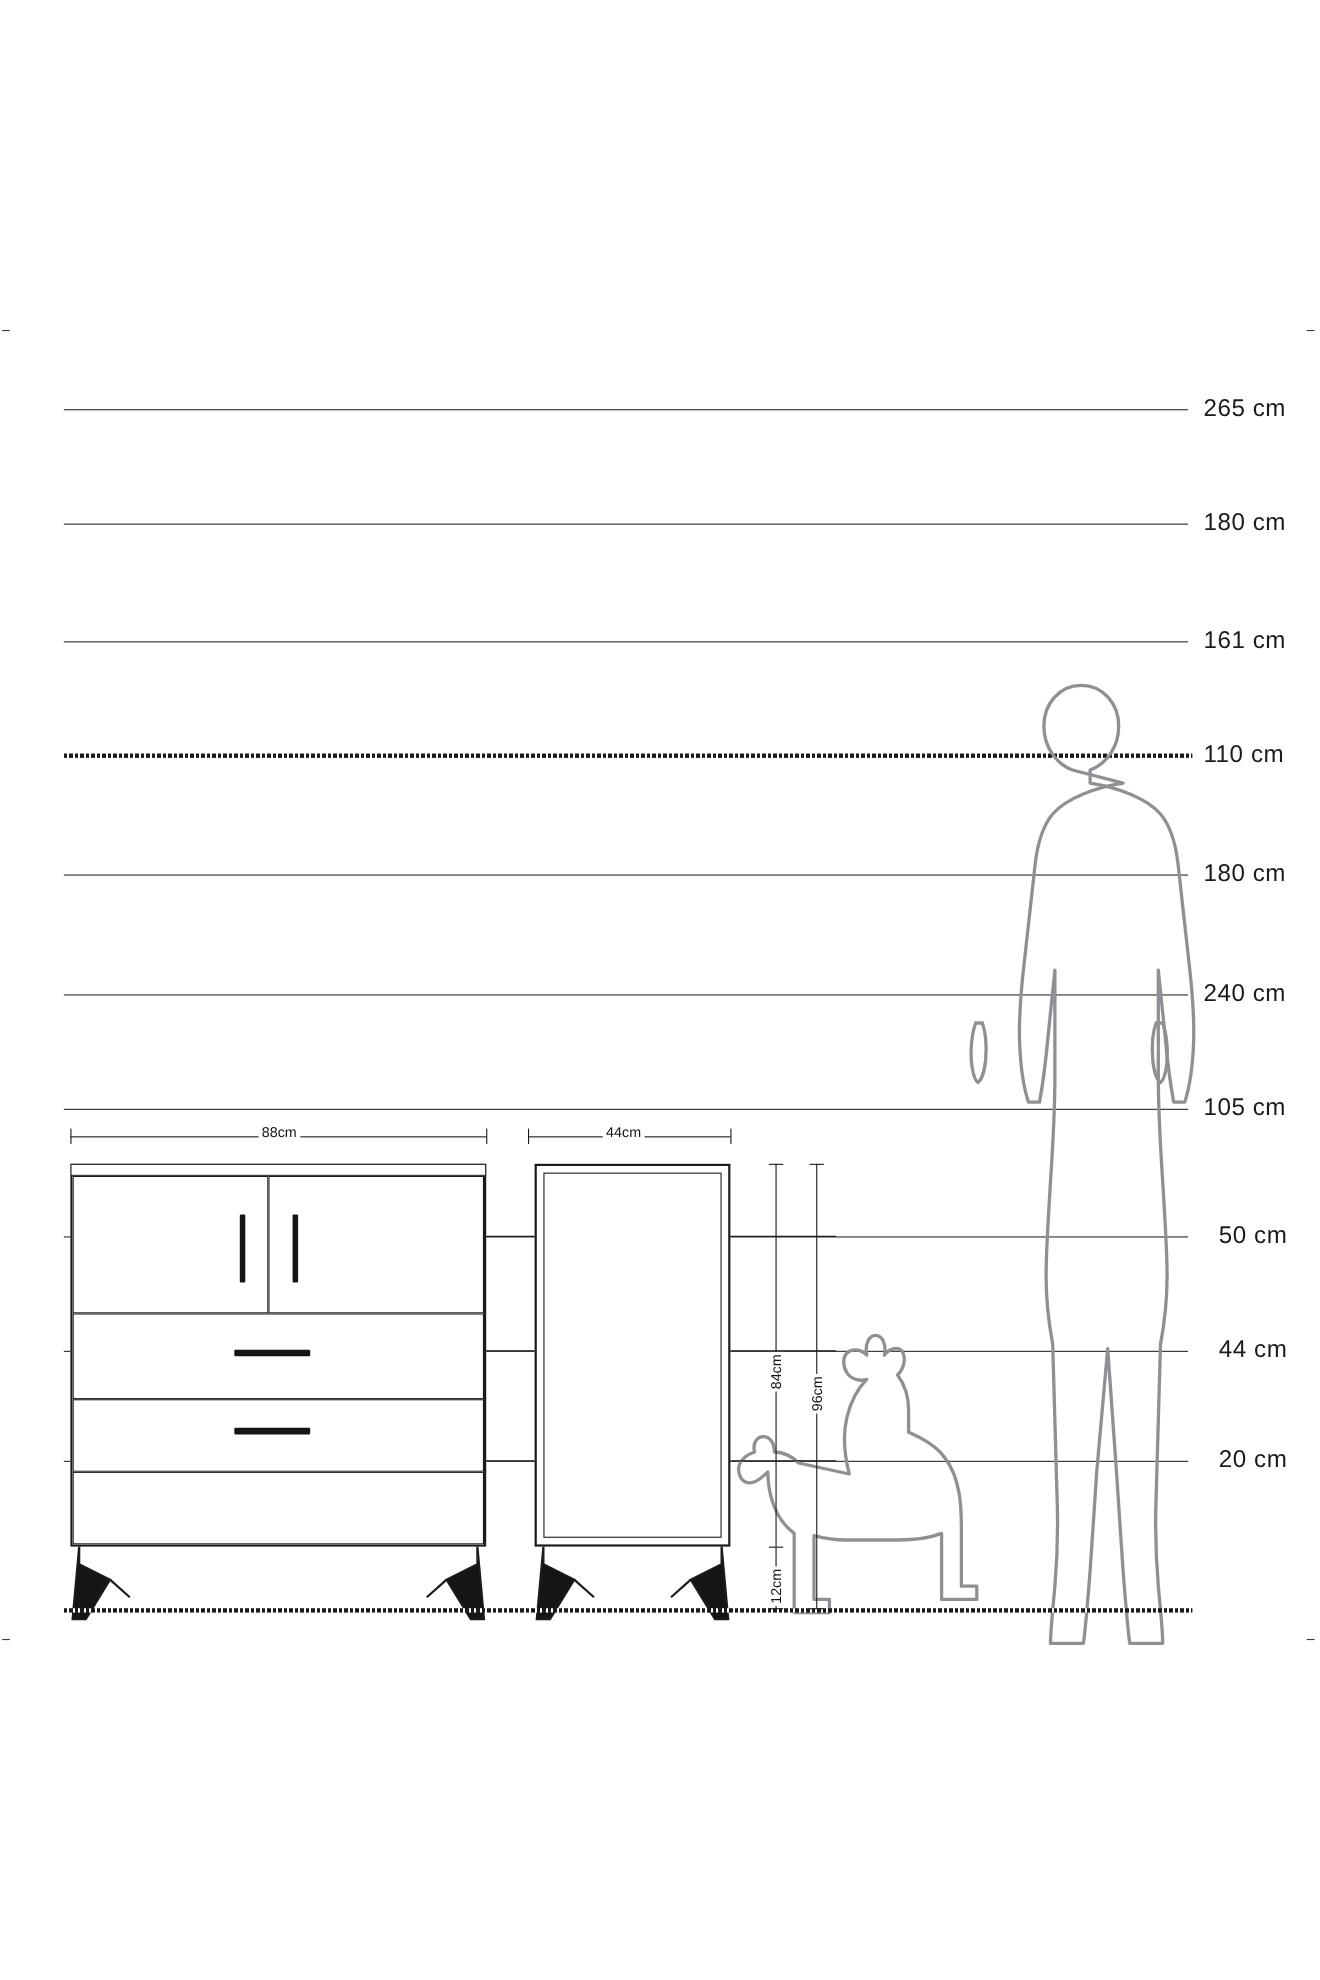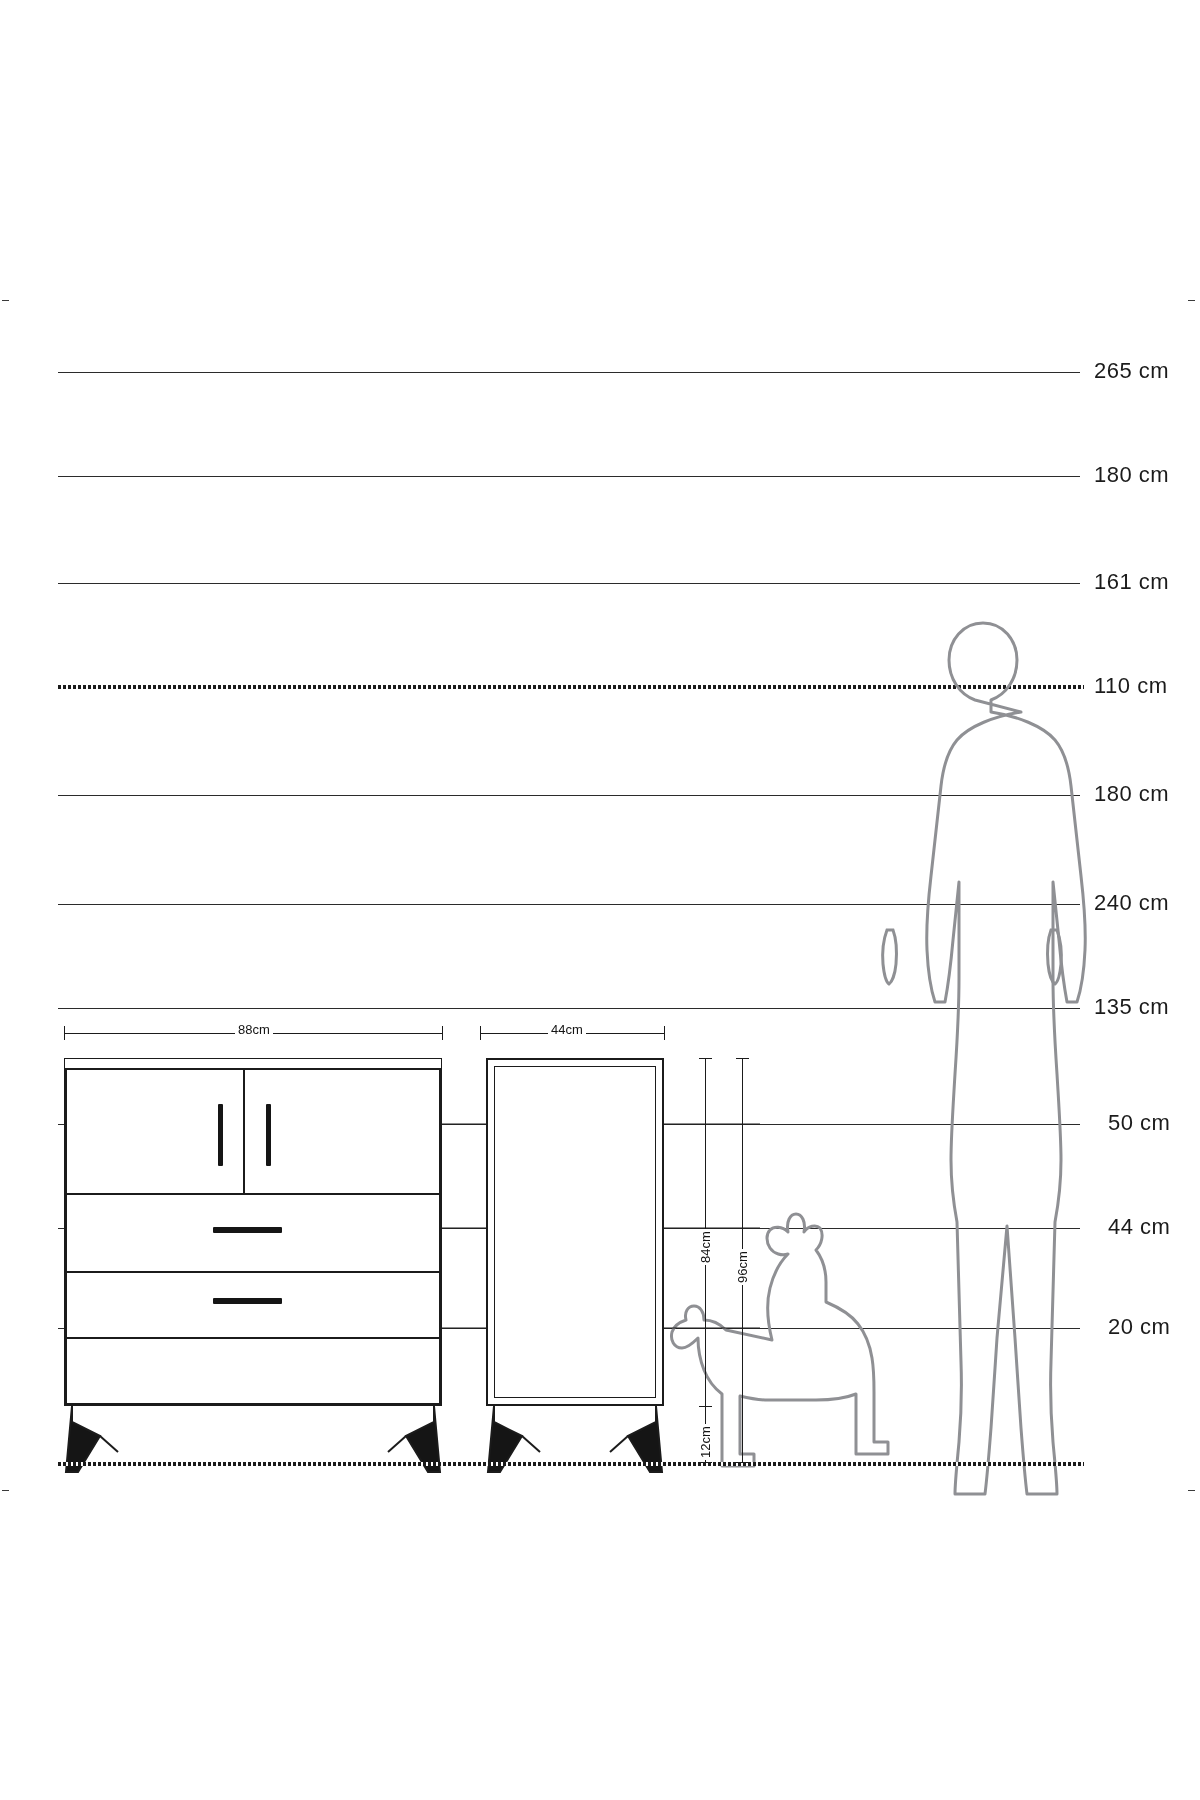--- a/index.html
+++ b/index.html
@@ -125,21 +125,21 @@
   <div class="dash-180" style="left:58px; top:685px; width:1026px;"></div>
   <div class="scale-label" style="left:1094px; top:673px;">110 cm</div>
 
   <div class="scale-line" style="left:58px; top:795px; width:1022px;"></div>
   <div class="scale-label" style="left:1094px; top:781px;">180 cm</div>
 
   <div class="scale-line" style="left:58px; top:904px; width:1022px;"></div>
   <div class="scale-label" style="left:1094px; top:890px;">240 cm</div>
 
   <div class="scale-line" style="left:58px; top:1008px; width:1022px;"></div>
-  <div class="scale-label" style="left:1094px; top:994px;">135 cm</div>
+  <div class="scale-label" style="left:1094px; top:994px;">105 cm</div>
 
   <div class="scale-line" style="left:58px; top:1124px; width:1022px;"></div>
   <div class="scale-label" style="left:1108px; top:1110px;">50 cm</div>
 
   <div class="scale-line" style="left:58px; top:1228px; width:1022px;"></div>
   <div class="scale-label" style="left:1108px; top:1214px;">44 cm</div>
 
   <div class="scale-line" style="left:58px; top:1328px; width:1022px;"></div>
   <div class="scale-label" style="left:1108px; top:1314px;">20 cm</div>
 

